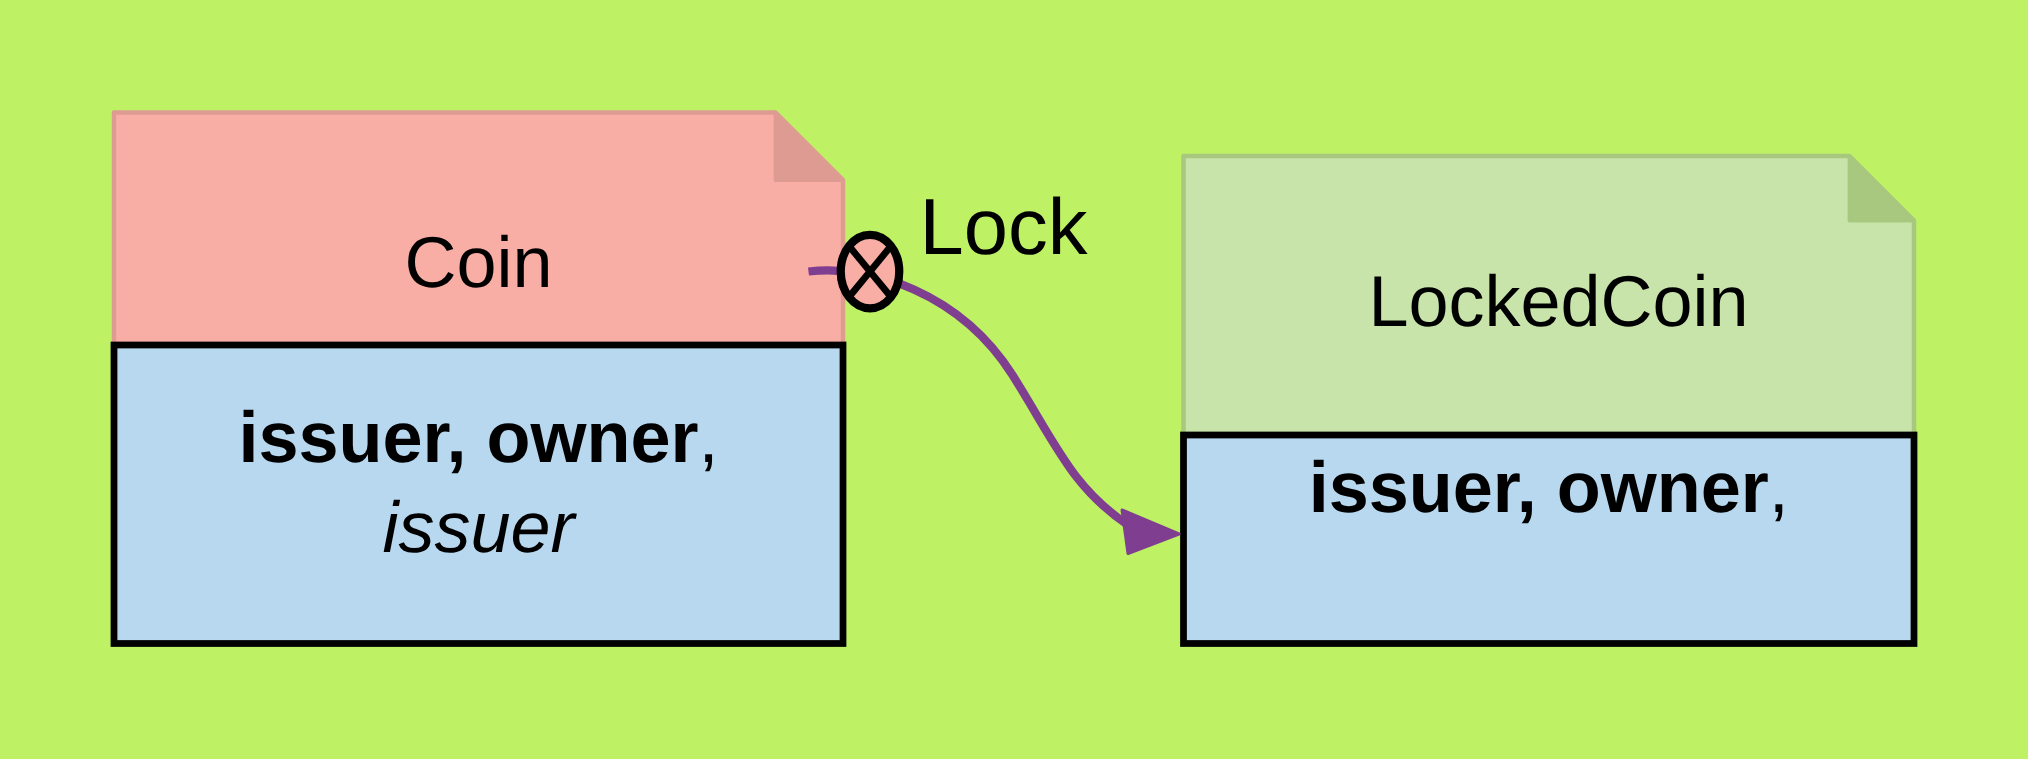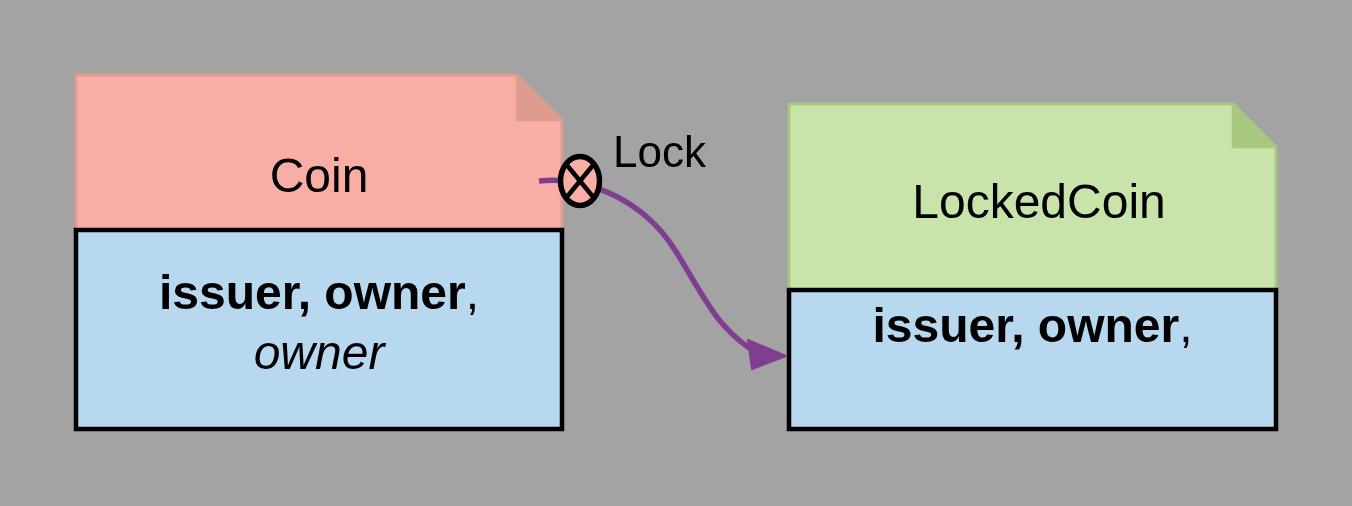--- a/index.html
+++ b/index.html
@@ -1,35 +1,35 @@
 <!DOCTYPE html>
 <html><head>
 <meta charset="utf-8">
 <style>
   html, body { margin: 0; padding: 0; background: #ffffff; }
   .stage {
     position: relative;
     width: 1352px;
     height: 506px;
-    background: #a3a3a3;
+    background: #bef264;
     font-family: "Liberation Sans", sans-serif;
     overflow: hidden;
   }
   .stage svg { position: absolute; left: 0; top: 0; display: block; }
   .label {
     position: absolute;
     color: #000000;
     text-align: center;
     white-space: nowrap;
   }
   .title  { font-size: 48px; line-height: 56px; }
   .attrs  { font-size: 48px; line-height: 60px; }
   .attrs .b { font-weight: bold; }
   .attrs .i { font-style: italic; }
-  .lock-label { font-size: 44px; line-height: 44px; text-align: left; }
+  .lock-label { font-size: 53px; line-height: 44px; text-align: left; }
 </style>
 </head>
 <body>
 
 <div class="stage">
 
   <svg width="1352" height="506" viewBox="0 0 1352 506">
 
     <polygon points="76,75 517,75 562,120 562,230 76,230" stroke-width="3" stroke-linejoin="round" fill="#F9AEA5" stroke="#DE9B92"></polygon>
     <polygon points="517,75 517,120 562,120" stroke-width="2.5" stroke-linejoin="round" fill="#DE9B92" stroke="#DE9B92"></polygon>
@@ -46,21 +46,21 @@
       <ellipse cx="580" cy="181" rx="19.5" ry="24.5" stroke-width="5.5" fill="#F9AEA5" stroke="#000000"></ellipse>
       <line x1="566" y1="164" x2="594" y2="198" stroke-width="4.5" stroke="#000000"></line>
       <line x1="594" y1="164" x2="566" y2="198" stroke-width="4.5" stroke="#000000"></line>
     </g>
   </svg>
 
   <div class="label title" style="left:76px; top:148px; width:486px;">Coin</div>
 
   <div class="label attrs" style="left:76px; top:263px; width:486px;">
     <div><span class="b">issuer, owner</span><span>,</span></div>
-    <div class="i">owner</div>
+    <div class="i">issuer</div>
   </div>
 
   <div class="label title" style="left:789px; top:174px; width:500px;">LockedCoin</div>
 
   <div class="label attrs" style="left:789px; top:296px; width:487px;">
     <div><span class="b">issuer, owner</span><span>,</span></div>
   </div>
 
   <div class="label lock-label" style="left:613px; top:130px;">Lock</div>
 

